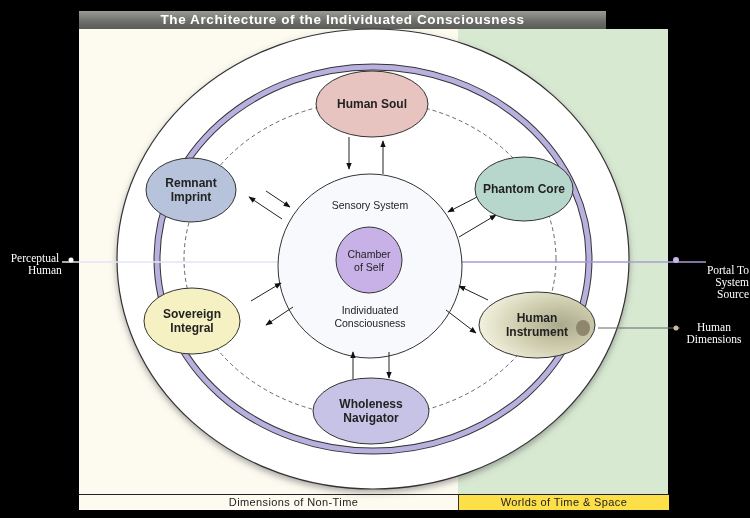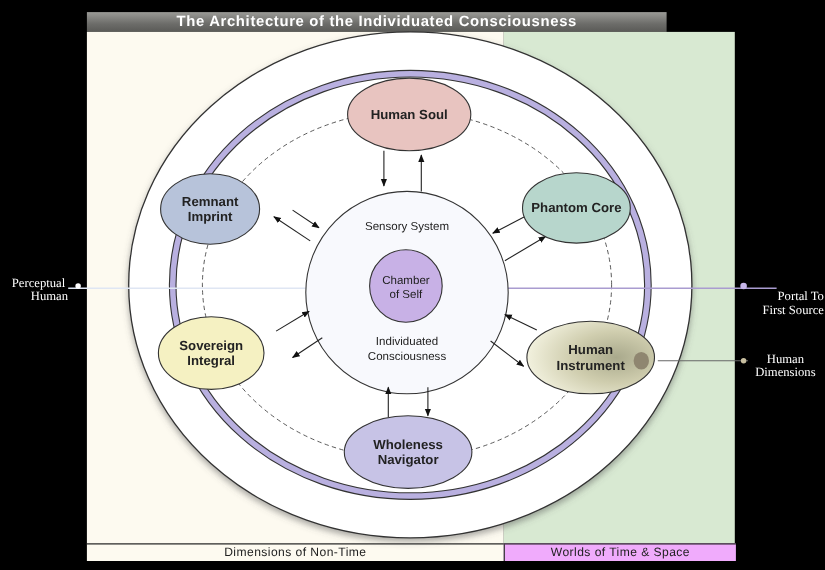--- a/index.html
+++ b/index.html
@@ -3,22 +3,22 @@
 <meta charset="utf-8">
 <style>
   html, body { margin:0; padding:0; background:#000; }
   body { width:750px; height:518px; position:relative; overflow:hidden; font-family:"Liberation Sans", sans-serif; }
   #title-bar { position:absolute; left:79px; top:11px; width:527px; height:18px;
     background:linear-gradient(#9a9a96,#6c6c69 60%,#5a5a57); color:#fff; text-align:center;
     font-family:"Liberation Sans", sans-serif; font-weight:bold; font-size:13.5px; letter-spacing:0.6px; line-height:18px; }
   #left-panel { position:absolute; left:79px; top:29px; width:379px; height:465px; background:#fdfaf0; }
   #right-panel { position:absolute; left:458px; top:29px; width:210px; height:465px; background:#d8e9d2; }
   #footer-left { position:absolute; left:79px; top:494px; width:379px; height:15px; background:#fdfaf0;
-    border-top:1.5px solid #222; color:#222; font-size:11px; text-align:center; line-height:14px; letter-spacing:0.4px; }
-  #footer-right { position:absolute; left:458px; top:494px; width:210px; height:15px; background:#f0abfc;
+    border-top:1.5px solid #222; color:#222; font-size:11px; text-align:center; line-height:14px; letter-spacing:0.4px;padding-left:25px; }
+  #footer-right { position:absolute; left:458px; top:494px; width:210px; height:15px; background:#fde047;
     border-top:1.5px solid #222; border-left:1px solid #333; color:#222; font-size:11px; text-align:center; line-height:14px; letter-spacing:0.4px; }
   svg#diagram { position:absolute; left:0; top:0; }
   .node-text { font-family:"Liberation Sans", sans-serif; font-weight:bold; font-size:12px; fill:#222; text-anchor:middle; }
   .inner-text { font-family:"Liberation Sans", sans-serif; font-size:10.5px; fill:#222; text-anchor:middle; }
   .side-label { position:absolute; color:#fff; font-family:"Liberation Serif", serif; font-weight:normal; font-size:11.5px; line-height:12px; }
 </style>
 </head>
 <body>
 
 <div id="title-bar">The Architecture of the Individuated Consciousness</div>
@@ -114,18 +114,18 @@
   <circle cx="676" cy="260" r="3" fill="#c7b6ea"></circle>
   <circle cx="676" cy="328" r="2.5" fill="#c8bfa0"></circle>
 </svg>
 
 <div class="side-label" style="left:4px;top:252px;text-align:center;width:62px;">
   <div>Perceptual</div>
   <div style="text-align:left;padding-left:24px">Human</div>
 </div>
 <div class="side-label" style="left:681px;top:264px;text-align:right;width:68px;">
   <div>Portal To</div>
-  <div>First Source</div>
+  <div>System Source</div>
 </div>
 <div class="side-label" style="left:684px;top:321px;text-align:center;width:60px;">
   <div>Human</div>
   <div>Dimensions</div>
 </div>
 
 </body></html>

